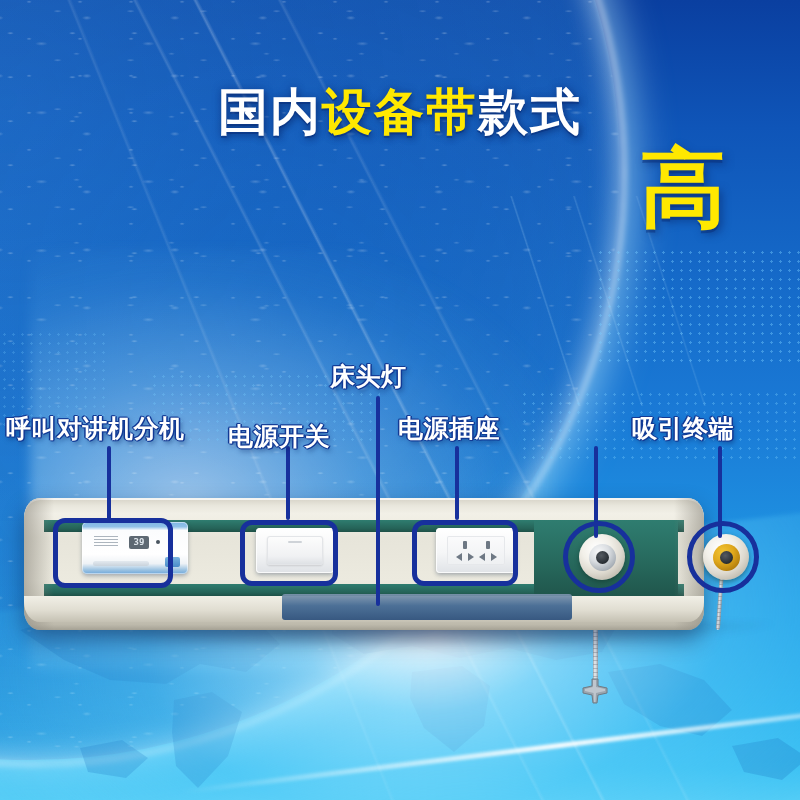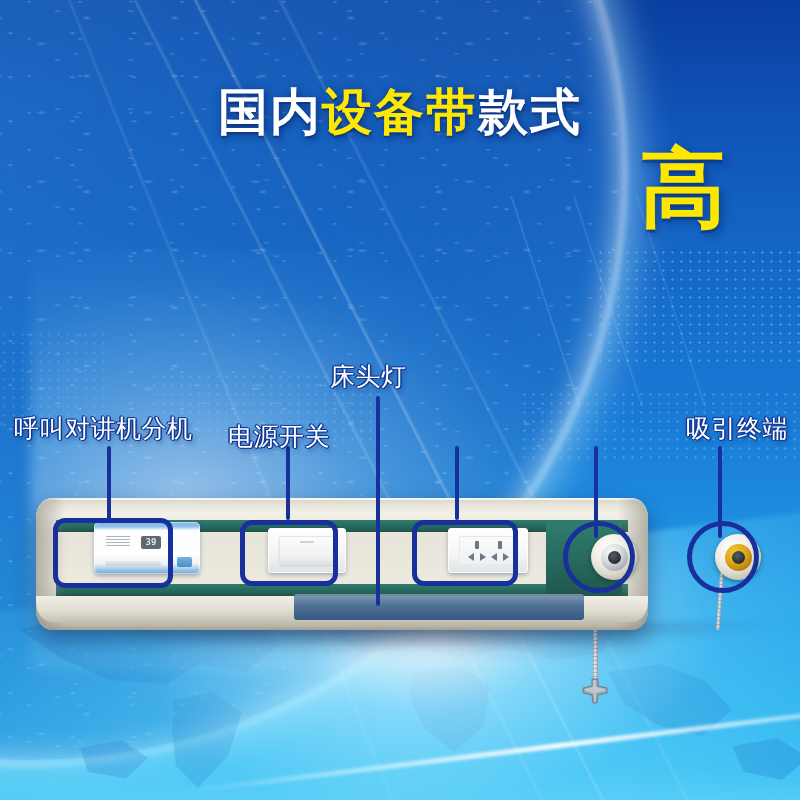--- a/index.html
+++ b/index.html
@@ -198,43 +198,43 @@
       0 3px 0 rgba(10,45,120,.50),
       3px 4px 9px rgba(8,38,105,.55);
     z-index: 6;
   }
 
   
   .callout {
     position: absolute;
     z-index: 7;
     font-size: 25px;
-    font-weight: 400;
+    font-weight: 700;
     color: #ffffff;
     letter-spacing: 0.5px;
     white-space: nowrap;
     text-shadow:
       -1.4px 0 0 #123a95, 1.4px 0 0 #123a95,
       0 -1.4px 0 #123a95, 0 1.4px 0 #123a95,
       -1px -1px 0 #123a95, 1px 1px 0 #123a95,
       2px 3px 5px rgba(8,36,100,.55);
   }
   .lead {
     position: absolute;
     width: 4px;
     background: #17309c;
     z-index: 5;
     border-radius: 2px;
   }
 
   
   #panel {
     position: absolute;
-    left: 36px; top: 498px;
-    width: 612px; height: 132px;
+    left: 24px; top: 498px;
+    width: 680px; height: 132px;
     z-index: 4;
   }
   .panel-body {
     position: absolute; inset: 0;
     border-radius: 16px / 20px;
     background:
       linear-gradient(to bottom,
         #d5d2c6 0%,
         #e9e7dd 6%,
         #f2f0e7 12%,
@@ -472,24 +472,25 @@
   </div>
   <div class="headline-big">高</div>
 
   <div class="lead" style="left:107px; top:446px; height:74px;"></div>
   <div class="lead" style="left:286px; top:446px; height:74px;"></div>
   <div class="lead" style="left:376px; top:396px; height:210px;"></div>
   <div class="lead" style="left:455px; top:446px; height:74px;"></div>
   <div class="lead" style="left:594px; top:446px; height:92px;"></div>
   <div class="lead" style="left:718px; top:446px; height:92px;"></div>
 
-  <div class="callout" style="left:14px;   top:412px;">呼叫对讲机分机</div>
+  <div class="callout" style="left:6px;   top:412px;">呼叫对讲机分机</div>
   <div class="callout" style="left:228px; top:412px;margin-top:8px;">电源开关</div>
   <div class="callout" style="left:330px; top:360px;">床头灯</div>
-  <div class="callout" style="left:686px; top:412px;">吸引终端</div>
+  <div class="callout" style="left:398px; top:412px;">电源插座</div>
+  <div class="callout" style="left:632px; top:412px;">吸引终端</div>
 
   <div class="panel-shadow"></div>
 
   <div id="panel">
     <div class="panel-body"></div>
     <div class="stripe stripe-top"></div>
     <div class="stripe stripe-bot"></div>
     <div class="green-field"></div>
     <div class="panel-cap-l"></div>
     <div class="panel-cap-r"></div>

